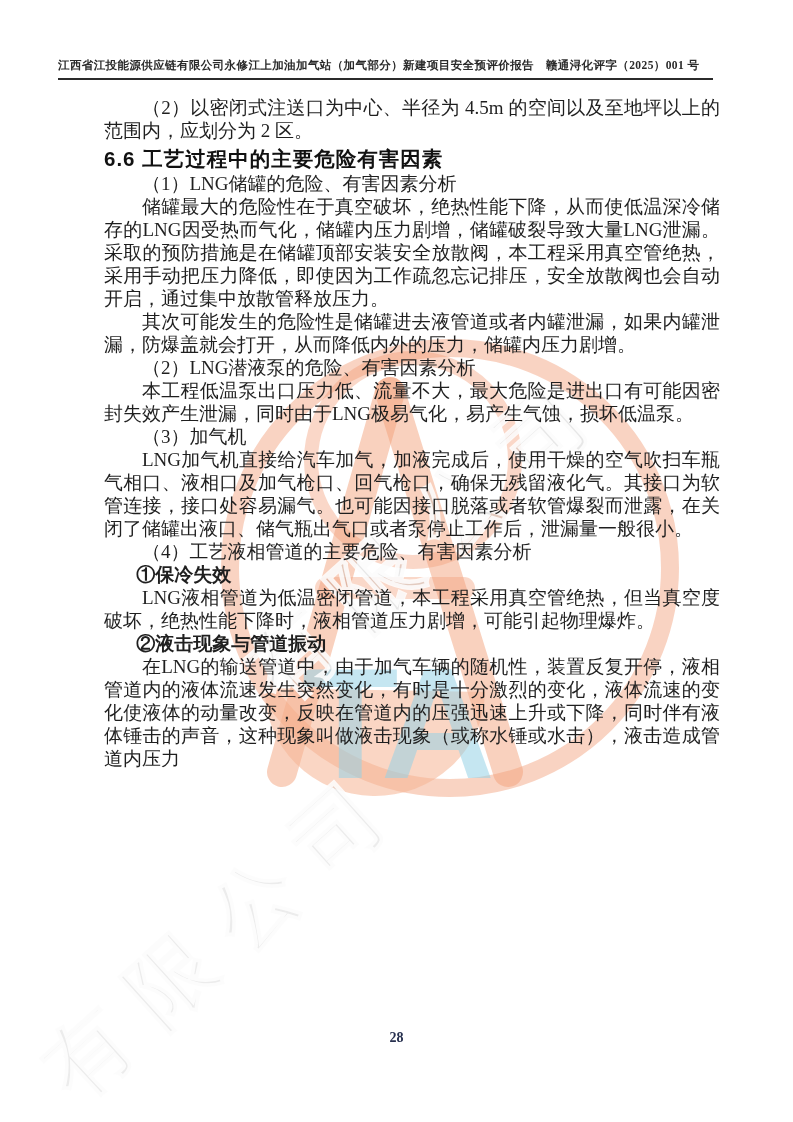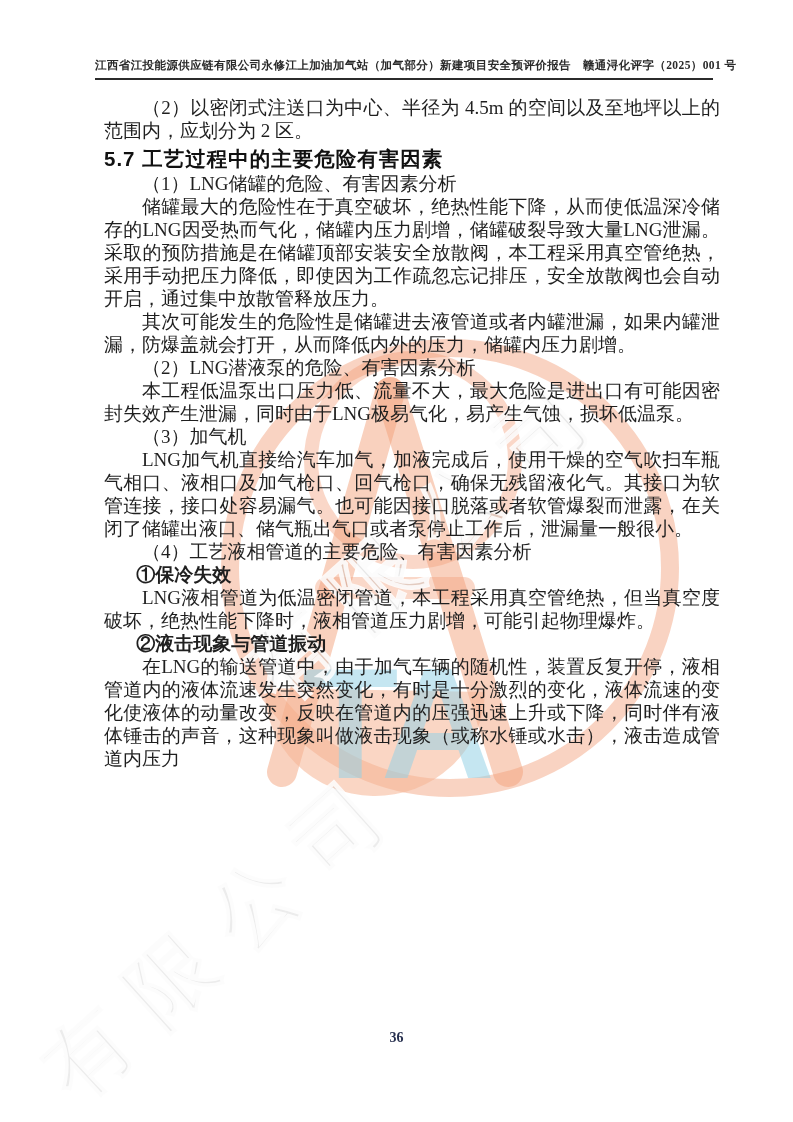--- a/index.html
+++ b/index.html
@@ -26,21 +26,21 @@
     -webkit-text-stroke:2px rgba(255,255,255,0.85);
     text-stroke:2px rgba(255,255,255,0.85);
     letter-spacing:26px;
     white-space:nowrap;
   }
   .wm-diag-upper{left:300px;top:612px;font-size:86px;}
   .wm-diag-lower{left:96px;top:1010px;font-size:86px;color:rgba(170,170,170,0.22);}
   
   .content{position:relative;z-index:1;}
   .header{
-    margin:58px 80px 0 95px;
+    margin:58px 80px 0 58px;
     padding-bottom:5px;
     border-bottom:2px solid #2b2b2b;
     font-size:11.5px;
     font-weight:700;
     letter-spacing:0.4px;
     white-space:nowrap;
     color:#2a2a2a;
   }
   .body-text{
     margin:16px 73px 0 104px;
@@ -92,30 +92,30 @@
       <text x="302" y="778" font-family="Liberation Sans, DejaVu Sans, sans-serif" font-size="158" font-weight="700" letter-spacing="-6" fill="rgba(150,210,230,0.55)">TA</text>
     </svg>
     <div class="wm-diagonal wm-diag-upper">有限公司</div>
     <div class="wm-diagonal wm-diag-lower">有限公司</div>
   </div>
 
   <div class="content">
     <div class="header">江西省江投能源供应链有限公司永修江上加油加气站（加气部分）新建项目安全预评价报告　赣通浔化评字（2025）001 号</div>
     <div class="body-text" id="doc-body">
         <p class="blk para">（2）以密闭式注送口为中心、半径为 4.5m 的空间以及至地坪以上的范围内，应划分为 2 区。</p>
-        <p class="blk heading">5.7 工艺过程中的主要危险有害因素</p>
+        <p class="blk heading">6.6 工艺过程中的主要危险有害因素</p>
         <p class="blk sub">（1）LNG储罐的危险、有害因素分析</p>
         <p class="blk para">储罐最大的危险性在于真空破坏，绝热性能下降，从而使低温深冷储存的LNG因受热而气化，储罐内压力剧增，储罐破裂导致大量LNG泄漏。采取的预防措施是在储罐顶部安装安全放散阀，本工程采用真空管绝热，采用手动把压力降低，即使因为工作疏忽忘记排压，安全放散阀也会自动开启，通过集中放散管释放压力。</p>
         <p class="blk para">其次可能发生的危险性是储罐进去液管道或者内罐泄漏，如果内罐泄漏，防爆盖就会打开，从而降低内外的压力，储罐内压力剧增。</p>
         <p class="blk sub">（2）LNG潜液泵的危险、有害因素分析</p>
         <p class="blk para">本工程低温泵出口压力低、流量不大，最大危险是进出口有可能因密封失效产生泄漏，同时由于LNG极易气化，易产生气蚀，损坏低温泵。</p>
         <p class="blk sub">（3）加气机</p>
         <p class="blk para">LNG加气机直接给汽车加气，加液完成后，使用干燥的空气吹扫车瓶气相口、液相口及加气枪口、回气枪口，确保无残留液化气。其接口为软管连接，接口处容易漏气。也可能因接口脱落或者软管爆裂而泄露，在关闭了储罐出液口、储气瓶出气口或者泵停止工作后，泄漏量一般很小。</p>
         <p class="blk sub">（4）工艺液相管道的主要危险、有害因素分析</p>
         <p class="blk circled">①保冷失效</p>
         <p class="blk para">LNG液相管道为低温密闭管道，本工程采用真空管绝热，但当真空度破坏，绝热性能下降时，液相管道压力剧增，可能引起物理爆炸。</p>
         <p class="blk circled">②液击现象与管道振动</p>
         <p class="blk para">在LNG的输送管道中，由于加气车辆的随机性，装置反复开停，液相管道内的液体流速发生突然变化，有时是十分激烈的变化，液体流速的变化使液体的动量改变，反映在管道内的压强迅速上升或下降，同时伴有液体锤击的声音，这种现象叫做液击现象（或称水锤或水击），液击造成管道内压力</p>
       </div>
   </div>
 
-  <div class="footer">36</div>
+  <div class="footer">28</div>
 </div>
 
 </body></html>

